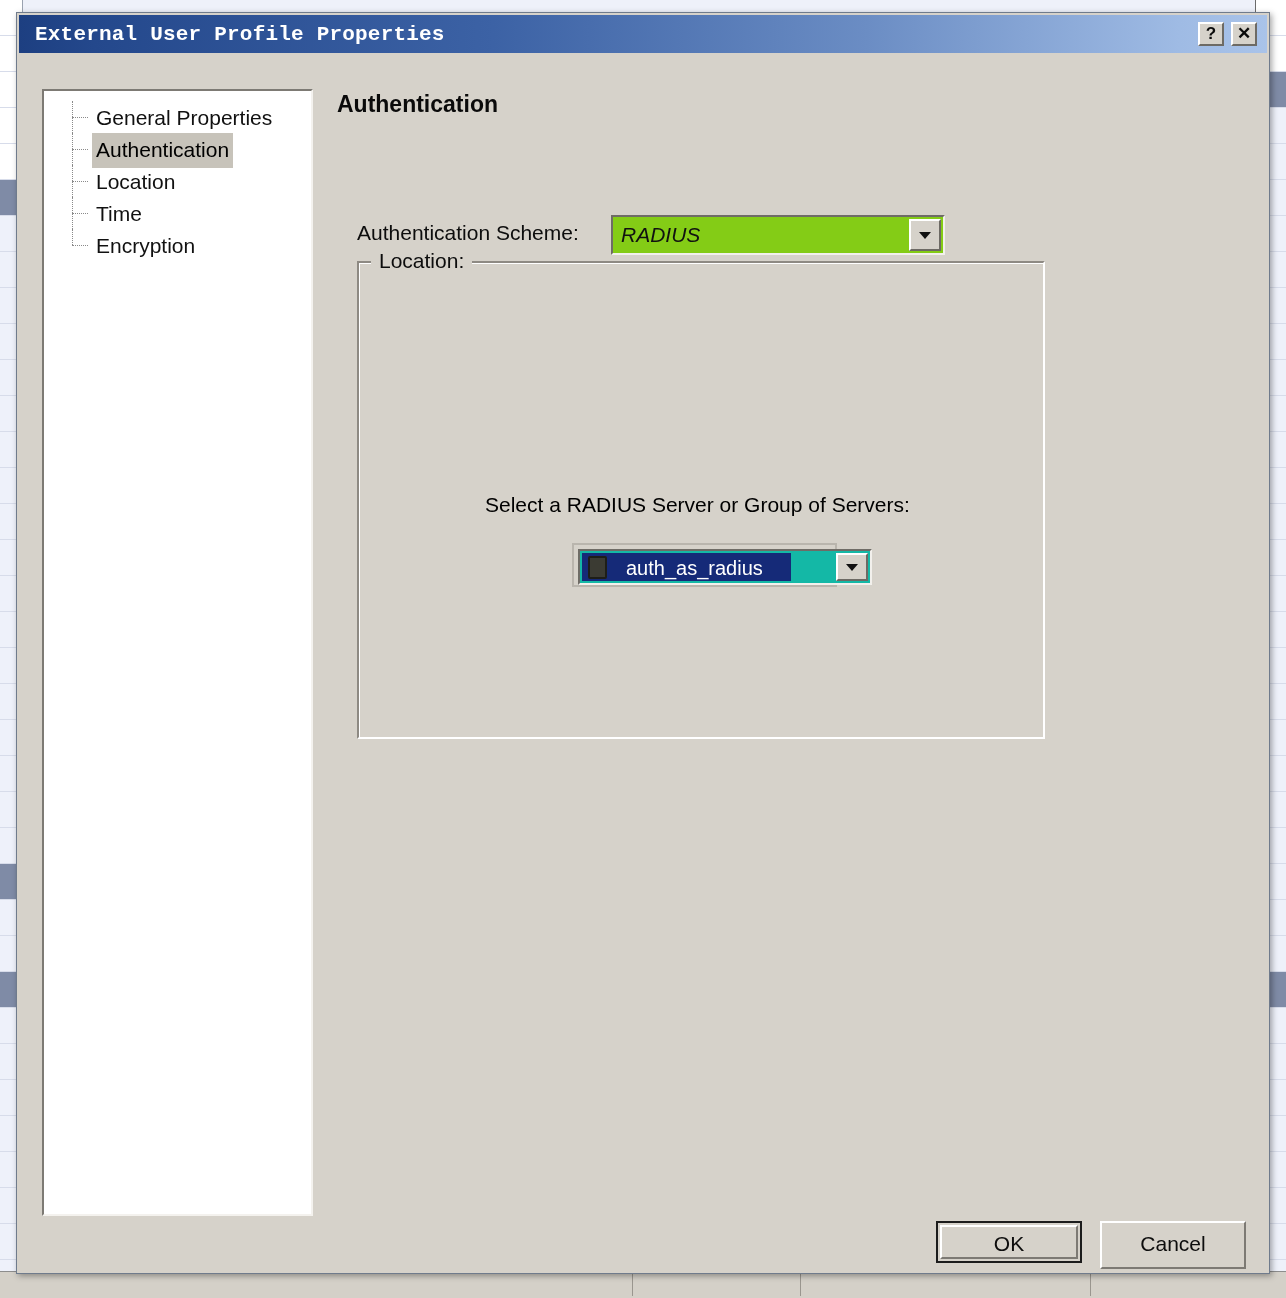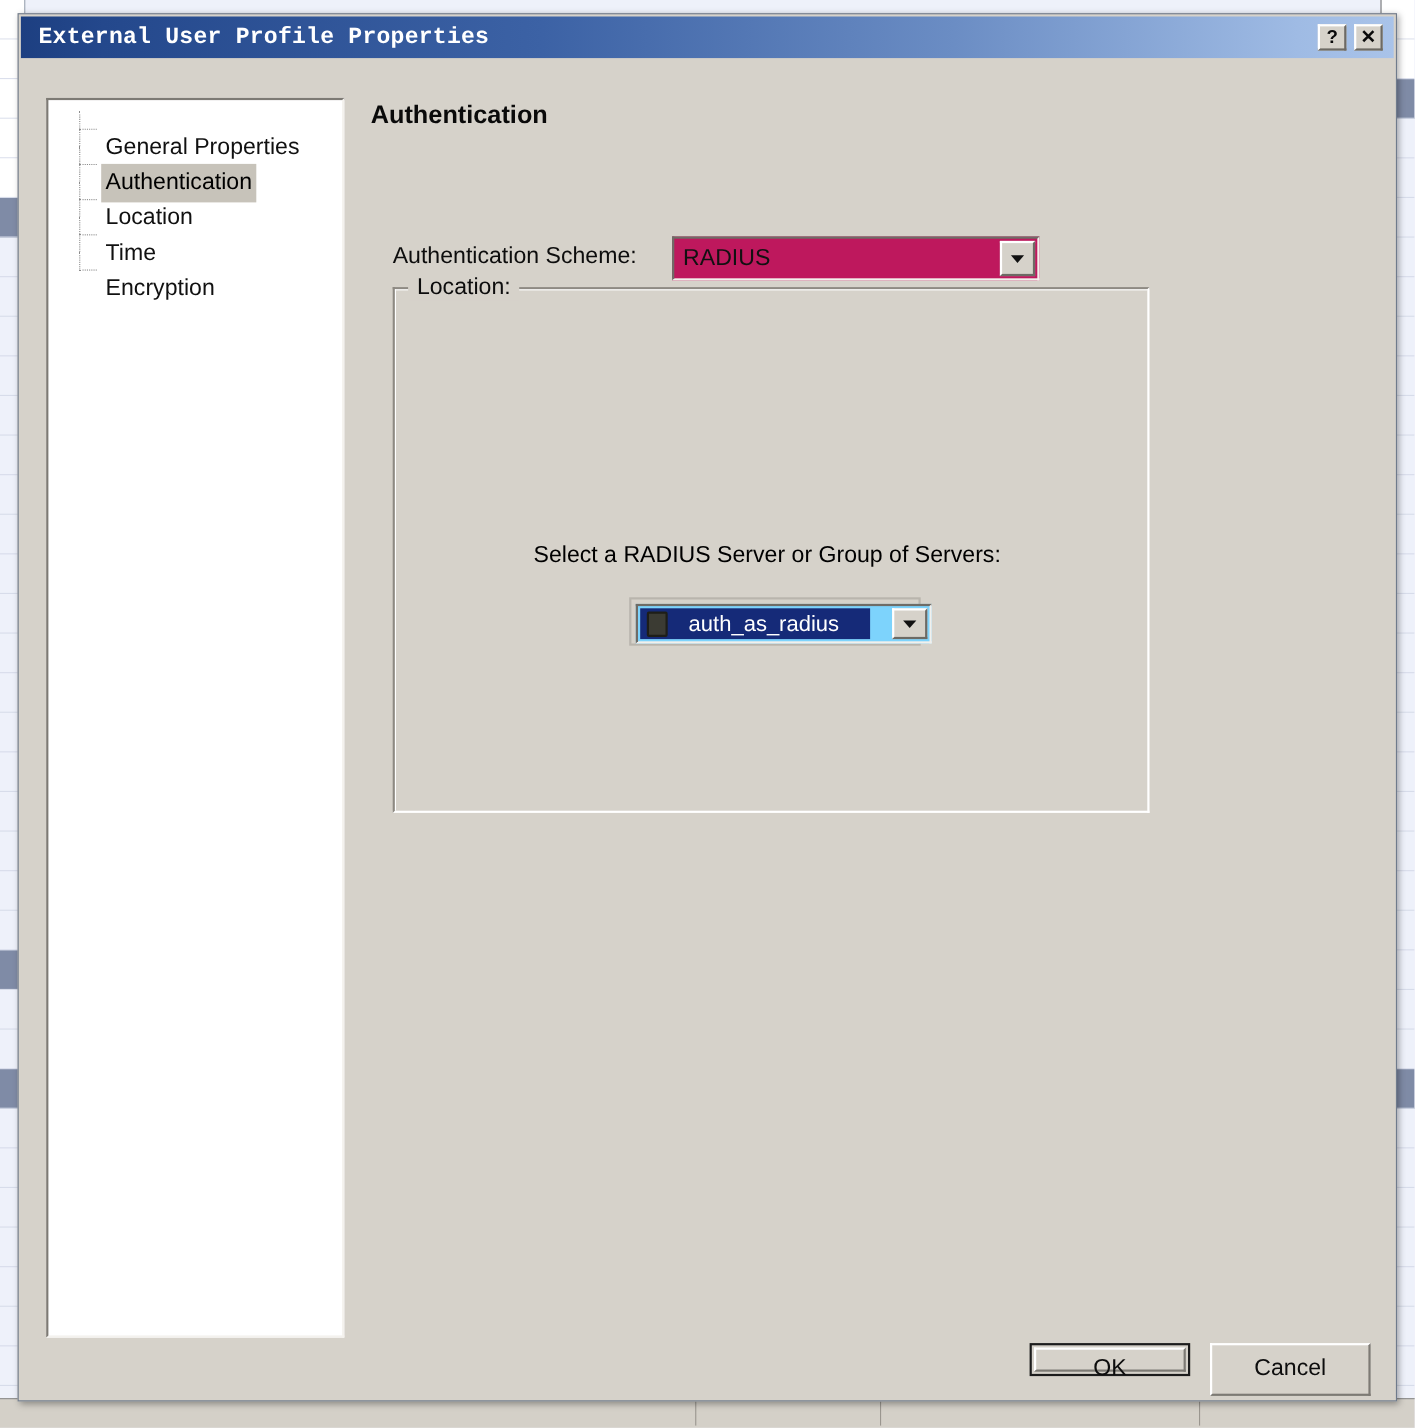--- a/index.html
+++ b/index.html
@@ -161,21 +161,20 @@
   .tree-item .vstem {
     position: absolute;
     left: 28px;
     top: 0;
     height: 32px;
     border-left: 1px dotted #8a8a8a;
   }
   .tree-item .lbl {
     display: inline-block;
     padding: 1px 4px 2px 4px;
-    margin-top: 16px;
   }
   .tree-item.selected .lbl {
     background: #c7c3ba;
     color: #000000;
   }
 
   
   #content-heading {
     position: absolute;
     left: 318px; top: 38px;
@@ -188,26 +187,27 @@
   #scheme-label {
     position: absolute;
     left: 338px; top: 168px;
     font-size: 21px;
     color: #0d0d0d;
     white-space: nowrap;
   }
 
   .combo {
     position: absolute;
-    background: #be185d;
+    background: #84cc16;
     border-top: 2px solid #6f6c66;
     border-left: 2px solid #6f6c66;
     border-right: 2px solid #f2f0ec;
     border-bottom: 2px solid #f2f0ec;
     box-sizing: border-box;
+    font-style: italic;
   }
   #scheme-combo {
     left: 592px; top: 162px;
     width: 334px; height: 40px;
   }
   #scheme-combo .combo-text {
     position: absolute;
     left: 8px; top: 6px;
     font-size: 21px;
     color: #111111;
@@ -277,27 +277,27 @@
     left: 553px; top: 490px;
     width: 265px; height: 44px;
     background: #d6d2ca;
     border: 2px solid #b9b5ad;
     box-sizing: border-box;
     padding: 2px;
   }
   #server-combo-frame {
     position: absolute;
     left: 4px; top: 4px;
-    width: 269px; height: 36px;
+    width: 294px; height: 36px;
     border-top: 2px solid #6f6c66;
     border-left: 2px solid #6f6c66;
     border-right: 2px solid #f2f0ec;
     border-bottom: 2px solid #f2f0ec;
     box-sizing: border-box;
-    background: #7dd3fc;
+    background: #14b8a6;
   }
   #server-combo-sel {
     position: absolute;
     left: 2px; top: 2px;
     width: 209px; height: 28px;
     background: #152a78;
     box-sizing: border-box;
   }
   #server-icon {
     position: absolute;
@@ -340,21 +340,21 @@
     position: absolute;
     font-size: 21px;
     color: #0d0d0d;
     text-align: center;
     background: #d6d2ca;
     cursor: default;
     box-sizing: border-box;
   }
   #ok-button {
     left: 917px; top: 1168px;
-    width: 146px; height: 30px;
+    width: 146px; height: 42px;
     border: 2px solid #1c1c1c;
     padding: 1px;
   }
   #ok-button .inner {
     position: absolute;
     left: 2px; top: 2px; right: 2px; bottom: 2px;
     border-top: 2px solid #ffffff;
     border-left: 2px solid #ffffff;
     border-right: 2px solid #7d7a74;
     border-bottom: 2px solid #7d7a74;

